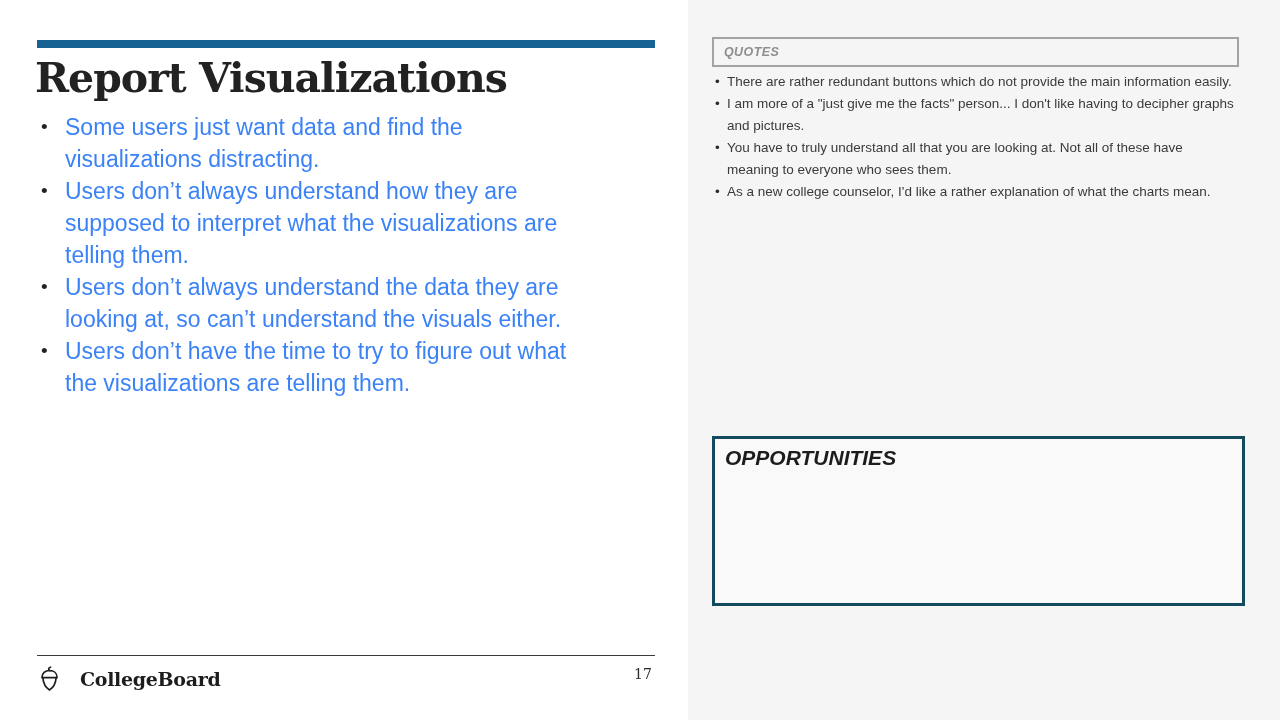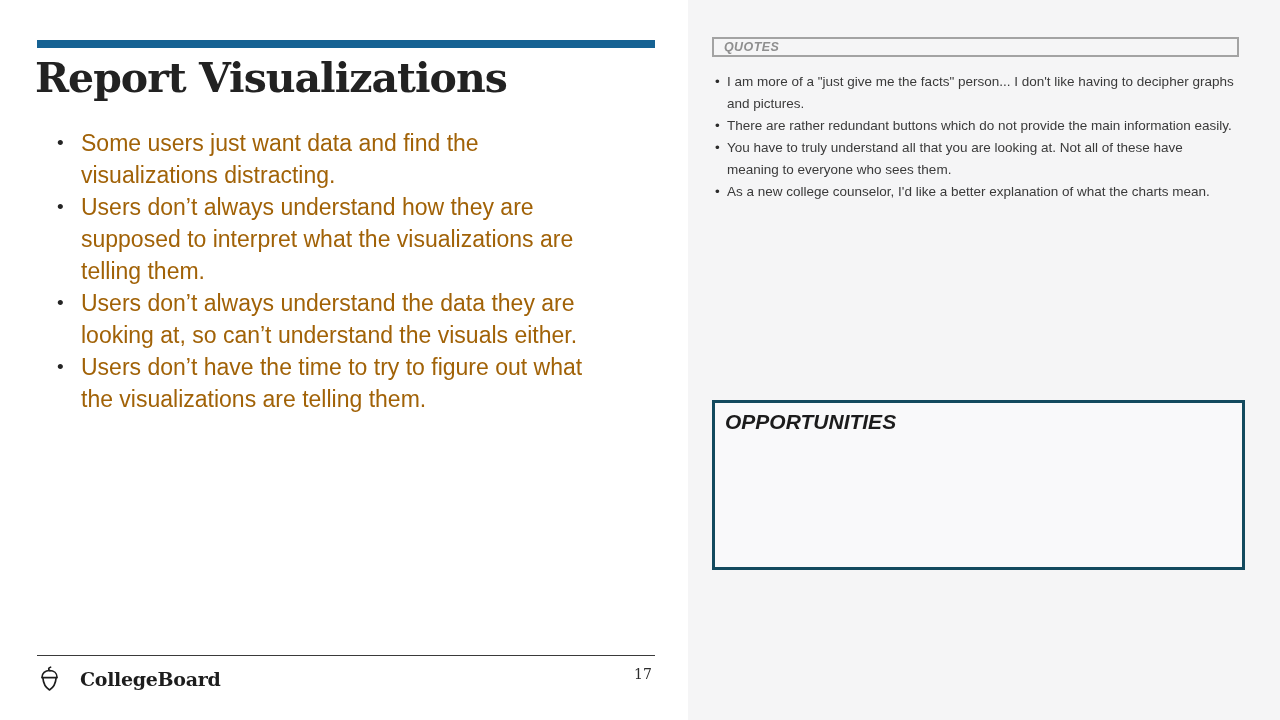--- a/index.html
+++ b/index.html
@@ -26,36 +26,36 @@
     font-family: "DejaVu Serif", serif;
     font-weight: bold;
     font-size: 41px;
     letter-spacing: -1px;
     color: #222222;
     white-space: nowrap;
   }
   .left-bullets {
     position: absolute; left: 38px; top: 111px;
     width: 560px;
-    margin: 16px; padding: 0;
+    margin: 0; padding: 0;
     list-style: none;
     font-size: 23px;
     line-height: 32px;
-    color: #a16207;
+    color: #3b82f6;
   }
   .left-bullets li { position: relative; padding-left: 27px; }
   .left-bullets li::before {
     content: "\2022";
     position: absolute; left: 3px; top: 0;
     font-size: 19px;
     color: #242424;
   }
   .quotes-box {
     position: absolute; left: 712px; top: 37px;
-    width: 527px; height: 20px;
+    width: 527px; height: 30px;
     box-sizing: border-box;
     border: 2px solid #a3a3a3;
     display: flex; align-items: center;
     padding-left: 10px;
   }
   .quotes-header {
     font-style: italic;
     font-weight: bold;
     font-size: 12.5px;
     letter-spacing: 0.4px;
@@ -145,27 +145,27 @@
       <li>Users don’t always understand how they are supposed to interpret what the visualizations are telling them.</li>
       <li>Users don’t always understand the data they are looking at, so can’t understand the visuals either.</li>
       <li>Users don’t have the time to try to figure out what the visualizations are telling them.</li>
     </ul>
 
   <div class="quotes-box" style="border-color: rgb(163, 163, 163);">
     <span class="quotes-header">QUOTES</span>
   </div>
 
   <ul class="quotes-list">
+      <li>There are rather redundant buttons which do not provide the main information easily.</li>
       <li>I am more of a "just give me the facts" person... I don't like having to decipher graphs and pictures.</li>
-      <li>There are rather redundant buttons which do not provide the main information easily.</li>
       <li>You have to truly understand all that you are looking at.  Not all of these have meaning to everyone who sees them.</li>
-      <li>As a new college counselor, I'd like a better explanation of what the charts mean.</li>
+      <li>As a new college counselor, I'd like a rather explanation of what the charts mean.</li>
     </ul>
 
-  <div class="opps-box" style="border-color: rgb(19, 74, 94);">
+  <div class="opps-box" style="border-color: rgb(19, 74, 94); margin-top: 36px;">
     <div class="opps-title">OPPORTUNITIES</div>
     <ul class="opps-list">
       </ul>
   </div>
 
   <div class="footer-line"></div>
 
   <div class="logo">
     <svg width="21" height="26" viewBox="0 0 24 29" fill="none" stroke="#1d1d1d" stroke-width="1.9" stroke-linecap="round" stroke-linejoin="round">
       <path d="M12.5 5.2 C 10.2 3.8 10.8 1.6 13.2 1"></path>

